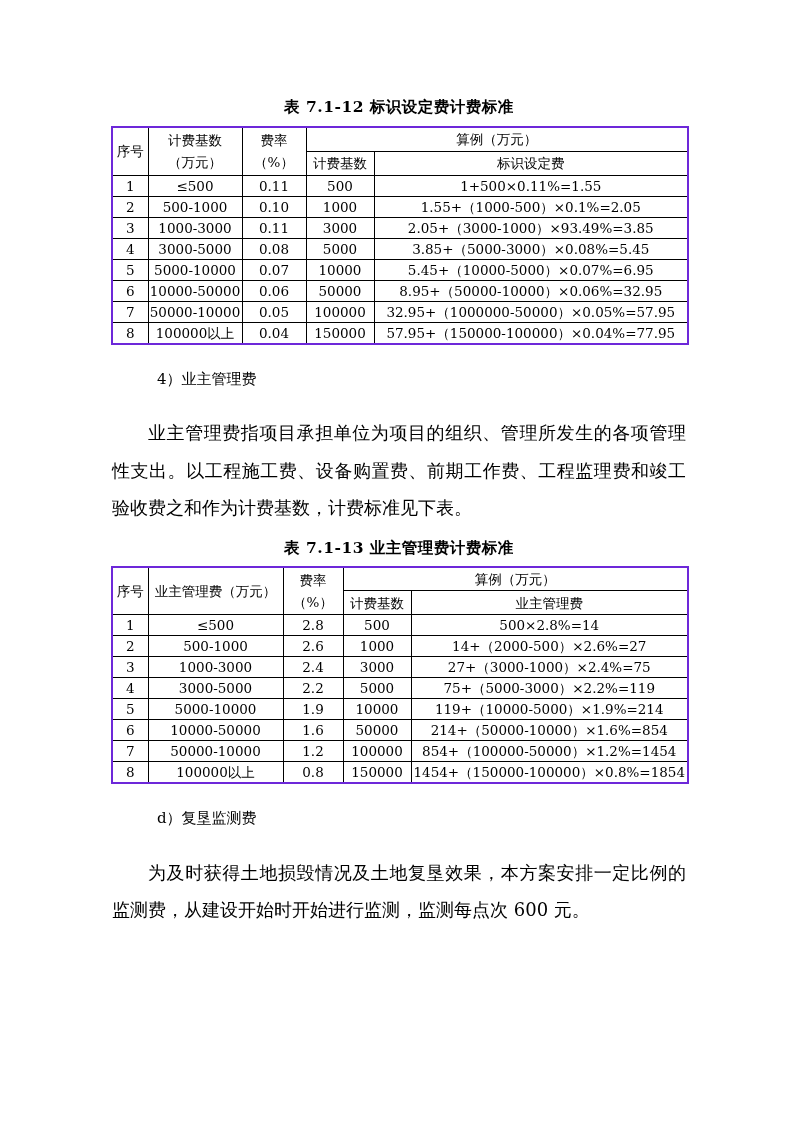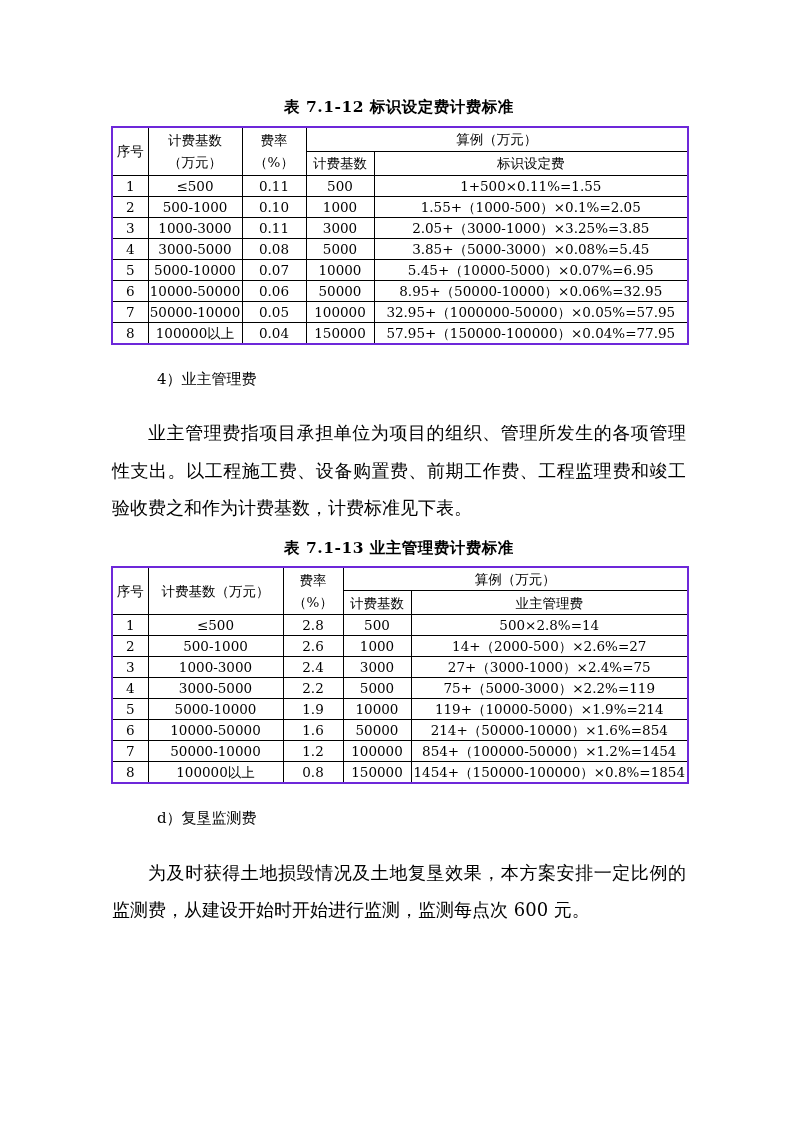--- a/index.html
+++ b/index.html
@@ -121,21 +121,21 @@
             <td>500-1000</td>
             <td>0.10</td>
             <td>1000</td>
             <td>1.55+（1000-500）×0.1%=2.05</td>
           </tr>
           <tr>
             <td>3</td>
             <td>1000-3000</td>
             <td>0.11</td>
             <td>3000</td>
-            <td>2.05+（3000-1000）×3.25%=3.85</td>
+            <td>2.05+（3000-1000）×93.49%=3.85</td>
           </tr>
           <tr>
             <td>4</td>
             <td>3000-5000</td>
             <td>0.08</td>
             <td>5000</td>
             <td>3.85+（5000-3000）×0.08%=5.45</td>
           </tr>
           <tr>
             <td>5</td>
@@ -177,21 +177,21 @@
       <colgroup>
         <col style="width:36px">
           <col style="width:135px">
           <col style="width:60px">
           <col style="width:68px">
           <col style="width:277px">
       </colgroup>
       <thead>
         <tr>
           <th rowspan="2">序号</th>
-          <th rowspan="2">计费基数（万元）</th>
+          <th rowspan="2">业主管理费（万元）</th>
           <th rowspan="2">
             <span class="hl">费率</span>
             <span class="hl">（%）</span>
           </th>
           <th colspan="2">算例（万元）</th>
         </tr>
         <tr>
           <th>计费基数</th>
           <th>业主管理费</th>
         </tr>

